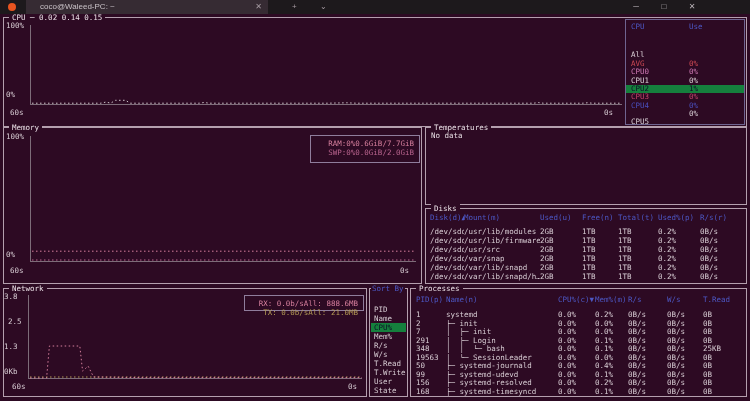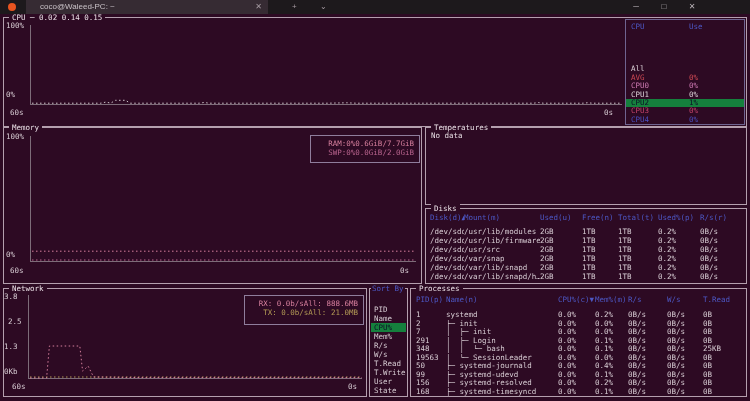--- a/index.html
+++ b/index.html
@@ -21,21 +21,21 @@
   .axis{position:absolute;border-left:1px solid #7d6c79;border-bottom:1px solid #7d6c79;box-sizing:border-box}
   .axis svg{position:absolute;left:0;top:0}
   .ylab{position:absolute;width:22px;text-align:left;color:#d8cdd4;white-space:pre}
   .xlab{position:absolute;color:#d8cdd4;white-space:pre}
   .legendbox{position:absolute;border:1px solid #8f7d9c;background:#2d0a23;padding:3px 5px;box-sizing:border-box;z-index:2}
   .lrow{display:flex;justify-content:flex-end;white-space:pre}
   
   .cpulegend{position:absolute;right:1px;top:1px;width:120px;height:106px;border:1px solid #6f6490;
              background:#2d0a23;box-sizing:border-box;overflow:hidden;z-index:2;padding:3px 0 0 5px}
   .legrow{display:grid;grid-template-columns:58px auto;line-height:8.4px;white-space:pre}
-  .legrow.head{color:#4d58c6;margin-bottom:12px}
+  .legrow.head{color:#4d58c6;margin-bottom:20px}
   .sel{background:#15803d;color:#0b1026 !important;margin-left:-5px;padding-left:5px}
   .sel span{color:#0b1026 !important}
   
   .thead,.trow{display:grid;white-space:pre;overflow:hidden}
   .thead span{color:#4d58c6}
   .disksgrid{grid-template-columns:34px 76px 42px 36px 40px 42px auto}
   .procgrid{grid-template-columns:30px 112px 37px 33px 39px 36px auto}
   .cell{overflow:hidden;white-space:pre}
   
   .sitem{padding-left:3px;line-height:9px;white-space:pre}
@@ -69,21 +69,21 @@
         </svg>
     </div>
     <span class="xlab" style="left:6px;top:90px">60s</span>
     <span class="xlab" style="left:600px;top:90px">0s</span>
     <div class="cpulegend">
       <div class="legrow head">
         <span>CPU</span>
         <span>Use</span>
       </div>
       <div id="cpu-legend-rows">
-          <div class="legrow"><span class="cell" style="color: rgb(221, 211, 217); margin-top: 22px;">All</span><span class="cell" style="color: rgb(221, 211, 217);"></span></div>
+          <div class="legrow"><span class="cell" style="color: rgb(221, 211, 217);">All</span><span class="cell" style="color: rgb(221, 211, 217);"></span></div>
           <div class="legrow"><span class="cell" style="color: rgb(208, 74, 85);">AVG</span><span class="cell" style="color: rgb(208, 74, 85);">0%</span></div>
           <div class="legrow"><span class="cell" style="color: rgb(207, 122, 180);">CPU0</span><span class="cell" style="color: rgb(207, 122, 180);">0%</span></div>
           <div class="legrow"><span class="cell" style="color: rgb(220, 211, 216);">CPU1</span><span class="cell" style="color: rgb(220, 211, 216);">0%</span></div>
           <div class="legrow sel"><span class="cell">CPU2</span><span class="cell">1%</span></div>
           <div class="legrow"><span class="cell" style="color: rgb(194, 67, 106);">CPU3</span><span class="cell" style="color: rgb(194, 67, 106);">0%</span></div>
           <div class="legrow"><span class="cell" style="color: rgb(74, 79, 190);">CPU4</span><span class="cell" style="color: rgb(74, 79, 190);">0%</span></div>
           <div class="legrow"><span class="cell" style="color: rgb(217, 208, 214); margin-top: 8px;">CPU5</span><span class="cell" style="color: rgb(217, 208, 214);">0%</span></div>
           <div class="legrow"><span class="cell" style="color: rgb(182, 71, 159); text-align: right;">CPU6</span><span class="cell" style="color: rgb(182, 71, 159);">0%</span></div>
           <div class="legrow"><span class="cell" style="color: rgb(74, 79, 190);">CPU7</span><span class="cell" style="color: rgb(74, 79, 190);">0%</span></div>
           <div class="legrow"><span class="cell" style="color: rgb(200, 98, 168);">CPU8</span><span class="cell" style="color: rgb(200, 98, 168);">0%</span></div>
@@ -142,21 +142,21 @@
     <span class="ylab" style="left:0px;top:53px;width:20px">1.3</span>
     <span class="ylab" style="left:0px;top:78px;width:20px">0Kb</span>
     <div class="axis" style="left:24px;top:6px;width:334px;height:84px">
       <svg id="net-svg" width="334" height="84">
           <polyline points="1.0,82.0 333.0,82.0" fill="none" stroke="#b39a55" stroke-width="1" stroke-dasharray="1.5,2.5"></polyline>
           <polyline points="1.0,83.0 17.6,83.0 20.4,51.0 50.8,51.0 53.6,76.1 59.1,71.1 64.6,82.0 111.7,82.6 167.0,82.6 222.3,82.6 277.7,82.6 333.0,82.6" fill="none" stroke="#d67f9d" stroke-width="1" stroke-dasharray="1.5,2.5"></polyline>
         </svg>
     </div>
     <span class="xlab" style="left:8px;top:93px">60s</span>
     <span class="xlab" style="left:344px;top:93px">0s</span>
-    <div class="legendbox" style="left:240px;top:6px;width:120px;height:30px">
+    <div class="legendbox" style="left:240px;top:6px;width:120px;height:16px">
       <div class="lrow" style="color:#d67f9d">
         <span>RX: 0.0b/s</span>
         <span>All: 888.6MB</span>
       </div>
       <div class="lrow" style="color:#b39a55">
         <span>TX: 0.0b/s</span>
         <span>All: 21.0MB</span>
       </div>
     </div>
   </div>

